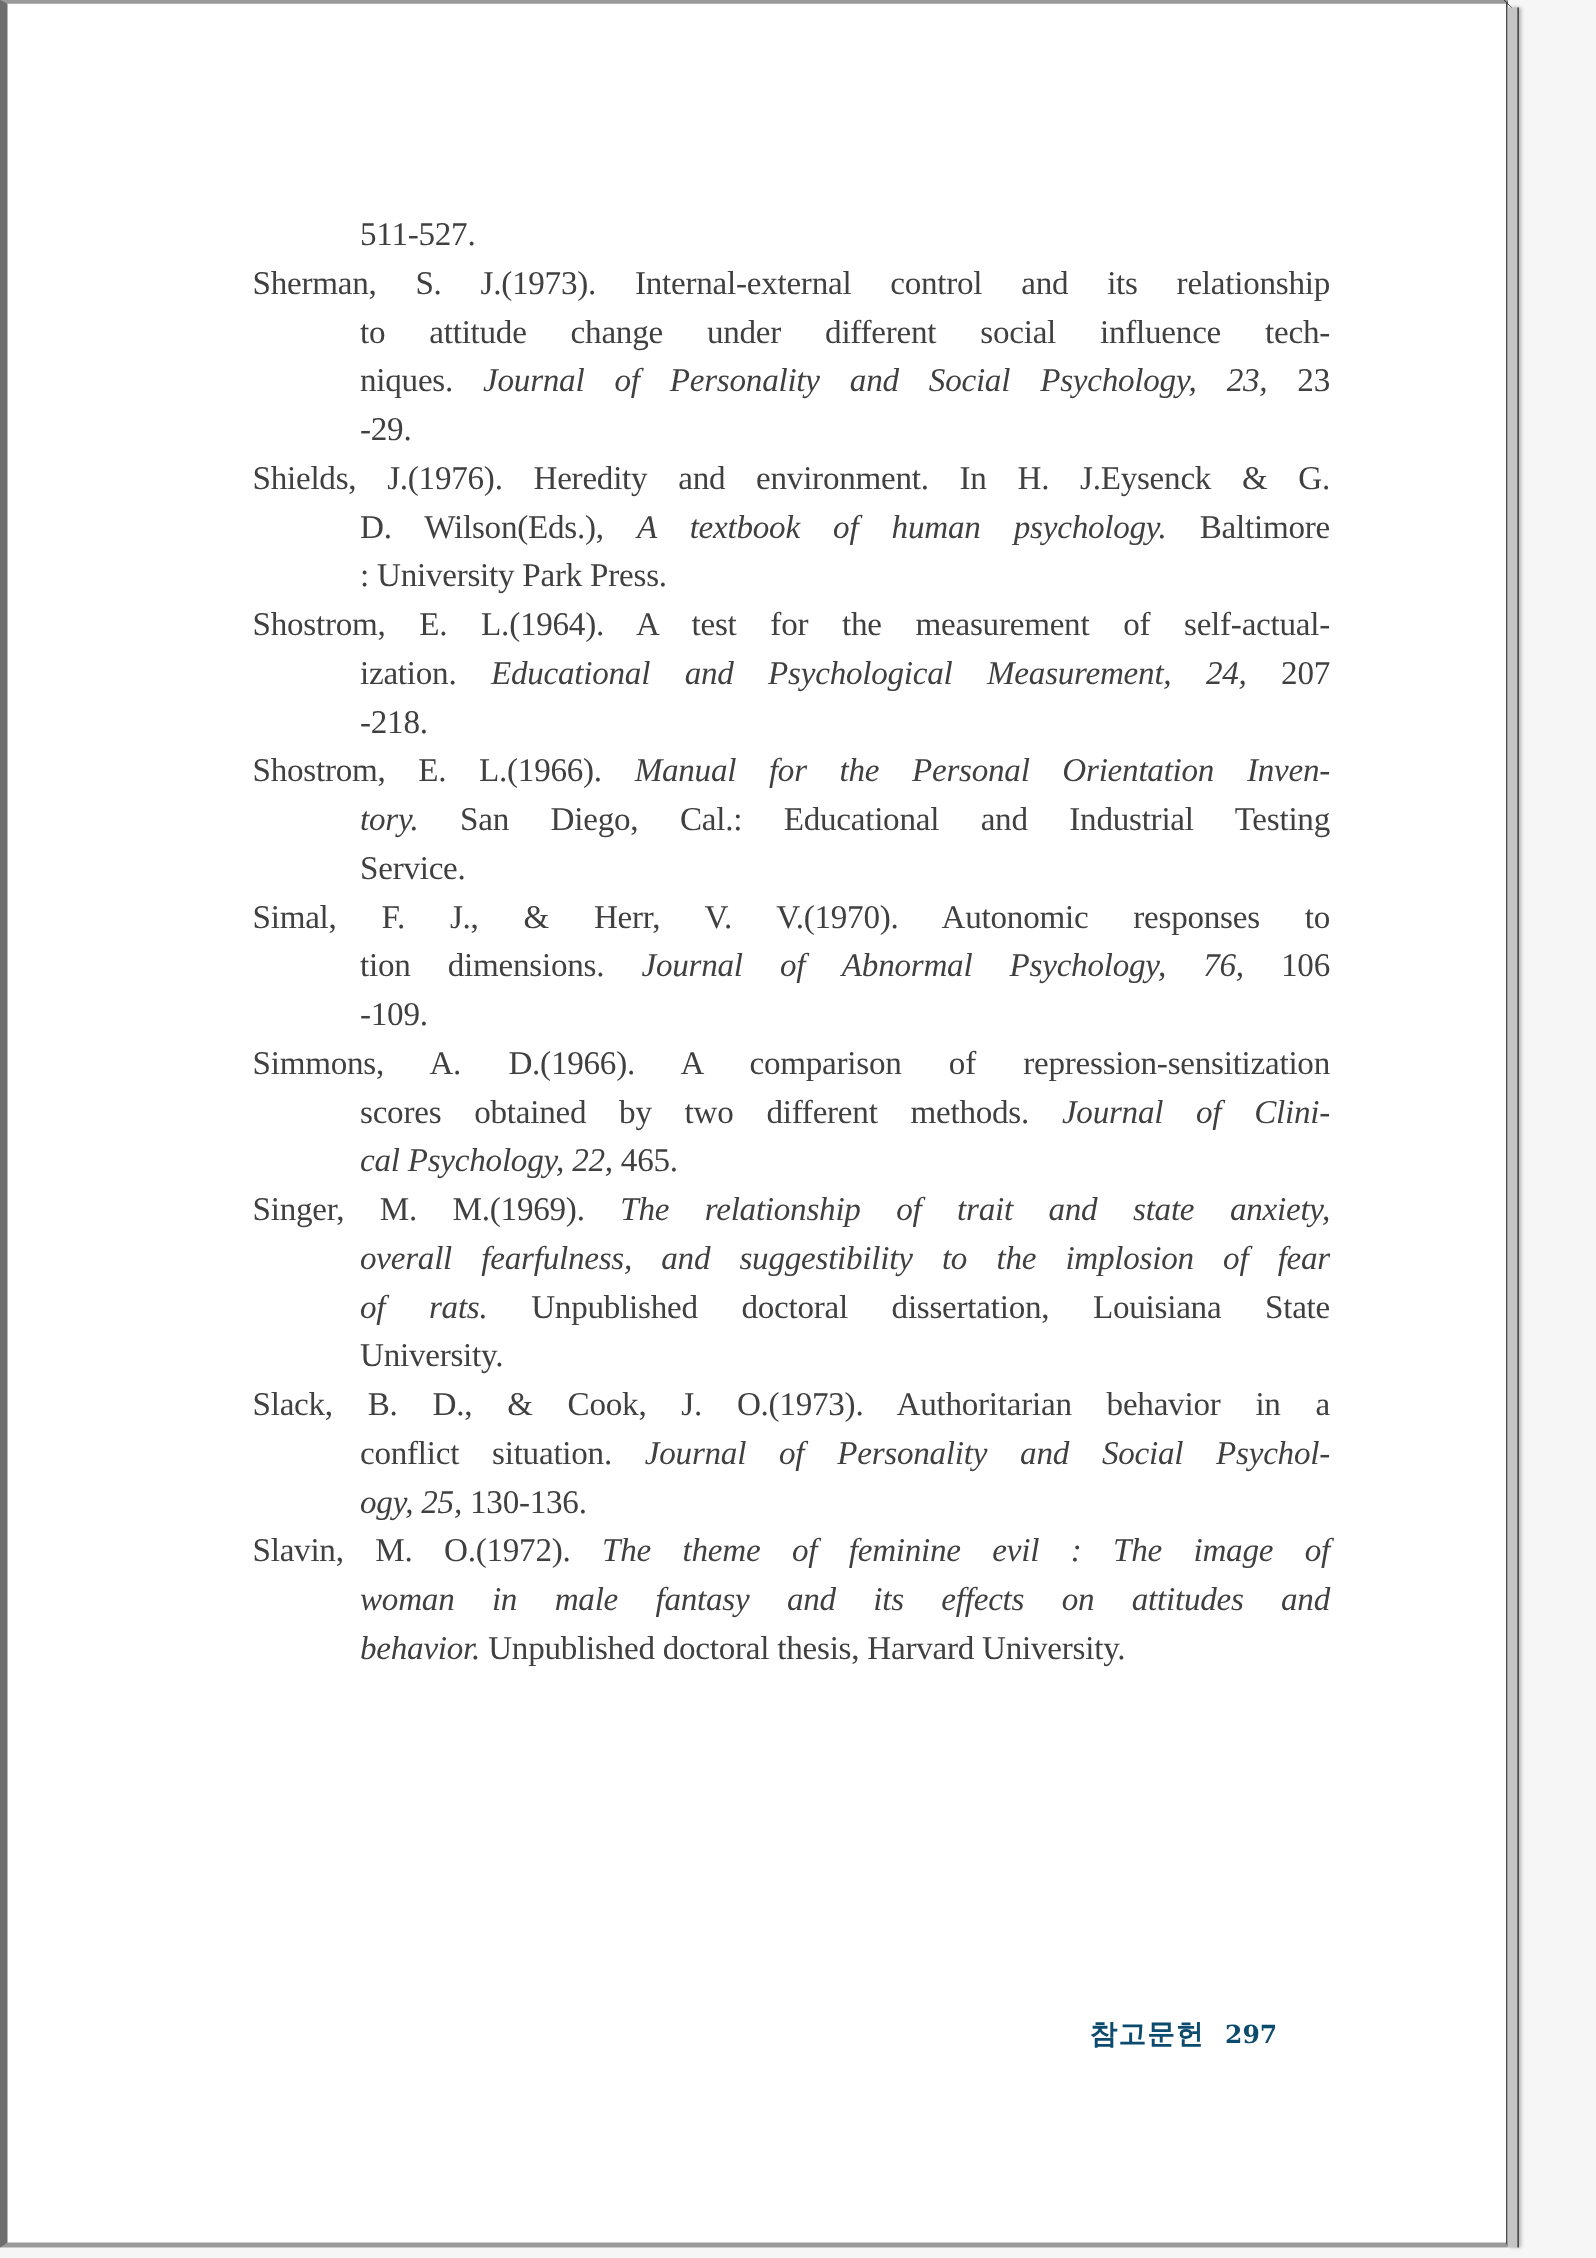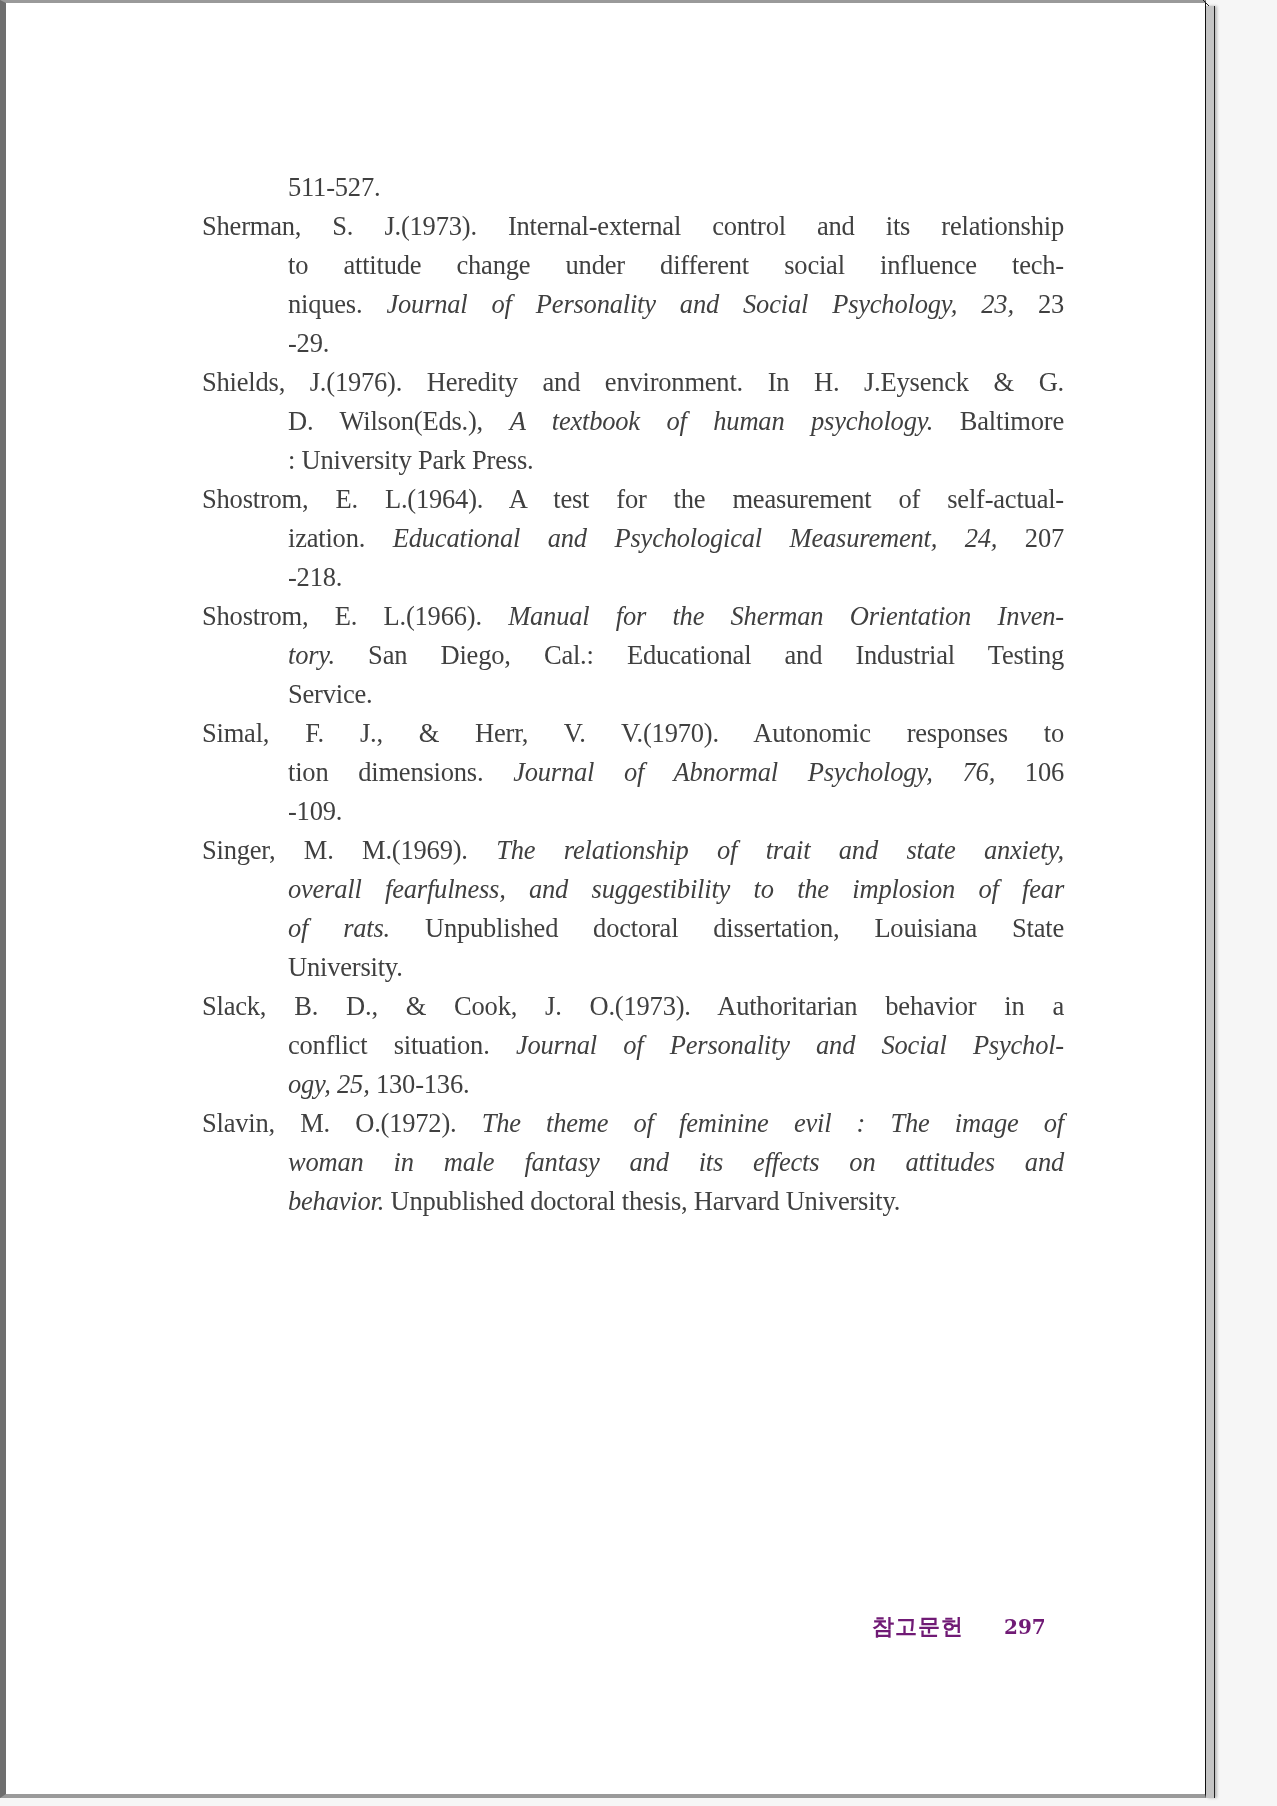--- a/index.html
+++ b/index.html
@@ -44,22 +44,22 @@
     text-align-last: justify;
     letter-spacing: -0.2px;
   }
   .line.first { padding-left: 0; }
   .line.cont { padding-left: 86px; }
   .line.last { text-align-last: left; }
   .line span.it { font-style: italic; margin-top: 24px; }
   .entry { }
   .footer {
     position: absolute; top: 1612px; left: 872px;
-    font-size: 24px; color: #701a75;
-    display: flex; align-items: baseline; gap: 40px;
+    font-size: 24px; color: #0c4a6e;
+    display: flex; align-items: baseline; gap: 16px;
   }
   .footer .title {
     font-family: "DejaVu Sans", sans-serif; font-weight: bold; font-size: 22px;
     letter-spacing: 1px;
   }
   .footer .num {
     font-family: "DejaVu Serif", serif; font-weight: bold; font-size: 20px;
   }
 </style>
 </head>
@@ -83,28 +83,33 @@
       <div class="line first"><span>Shields, J.(1976). Heredity and environment. In H. J.Eysenck &amp; G.</span></div>
       <div class="line cont"><span>D. Wilson(Eds.), </span><span class="it">A textbook of human psychology.</span><span> Baltimore</span></div>
       <div class="line cont last"><span>: University Park Press.</span></div>
     </div>
     <div class="entry">
       <div class="line first"><span>Shostrom, E. L.(1964). A test for the measurement of self-actual-</span></div>
       <div class="line cont" style="letter-spacing: -0.200265px;"><span>ization. </span><span class="it">Educational and Psychological Measurement, 24,</span><span> 207</span></div>
       <div class="line cont last"><span>-218.</span></div>
     </div>
     <div class="entry">
-      <div class="line first" style="word-spacing: 0.00195312px;"><span>Shostrom, E. L.(1966). </span><span class="it">Manual for the Sherman Orientation Inven-</span></div>
+      <div class="line first" style="word-spacing: 0.00195312px;"><span>Shostrom, E. L.(1966). </span><span class="it">Manual for the Personal Orientation Inven-</span></div>
       <div class="line cont"><span class="it">tory.</span><span> San Diego, Cal.: Educational and Industrial Testing</span></div>
       <div class="line cont last"><span>Service.</span></div>
     </div>
     <div class="entry">
       <div class="line first"><span>Simal, F. J., &amp; Herr, V. V.(1970). Autonomic responses to</span></div>
       <div class="line cont"><span>tion dimensions. </span><span class="it">Journal of Abnormal Psychology, 76,</span><span> 106</span></div>
       <div class="line cont last"><span>-109.</span></div>
+    </div>
+    <div class="entry">
+      <div class="line first"><span>Simmons, A. D.(1966). A comparison of repression-sensitization</span></div>
+      <div class="line cont"><span>scores obtained by two different methods. </span><span class="it">Journal of Clini-</span></div>
+      <div class="line cont last"><span class="it">cal Psychology, 22,</span><span> 465.</span></div>
     </div>
     <div class="entry">
       <div class="line first"><span>Singer, M. M.(1969). </span><span class="it">The relationship of trait and state anxiety,</span></div>
       <div class="line cont"><span class="it">overall fearfulness, and suggestibility to the implosion of fear</span></div>
       <div class="line cont"><span class="it">of rats.</span><span> Unpublished doctoral dissertation, Louisiana State</span></div>
       <div class="line cont last"><span>University.</span></div>
     </div>
     <div class="entry">
       <div class="line first"><span>Slack, B. D., &amp; Cook, J. O.(1973). Authoritarian behavior in a</span></div>
       <div class="line cont"><span>conflict situation. </span><span class="it">Journal of Personality and Social Psychol-</span></div>

